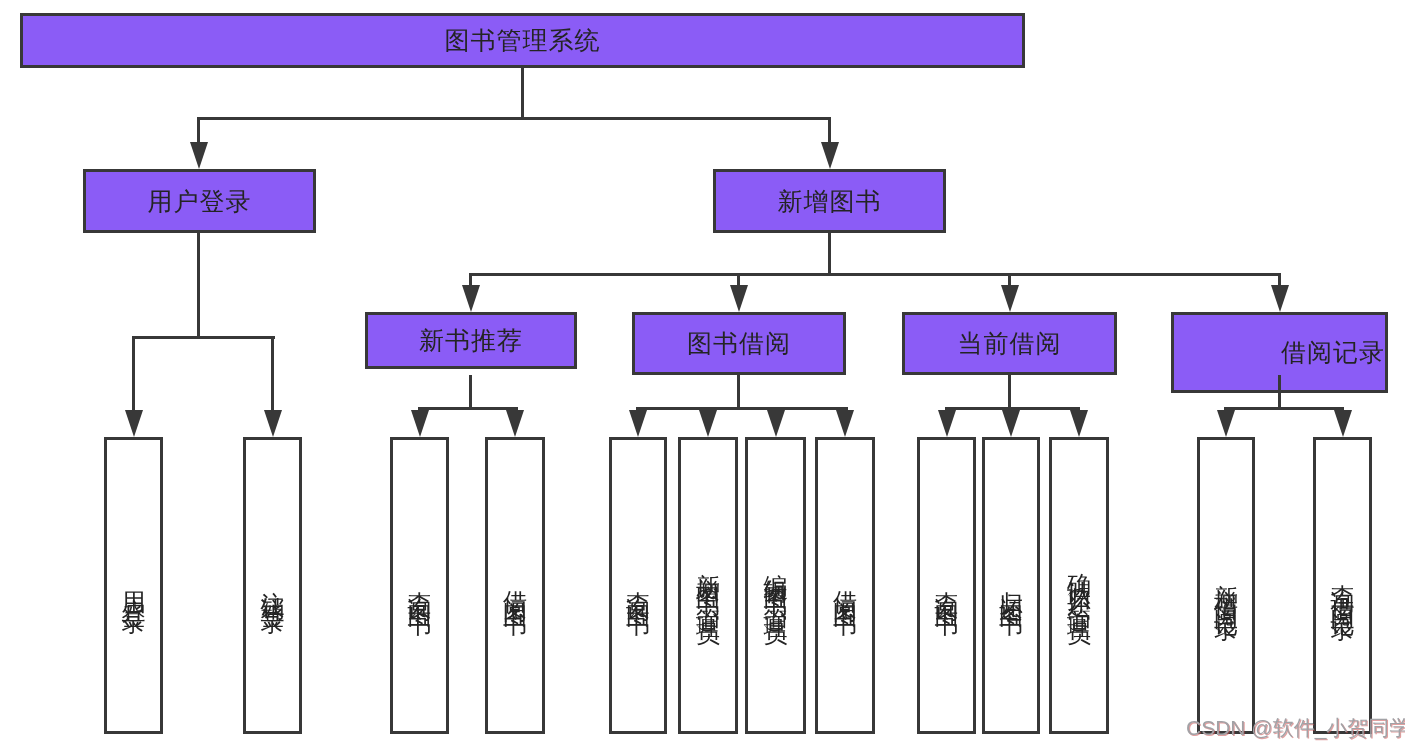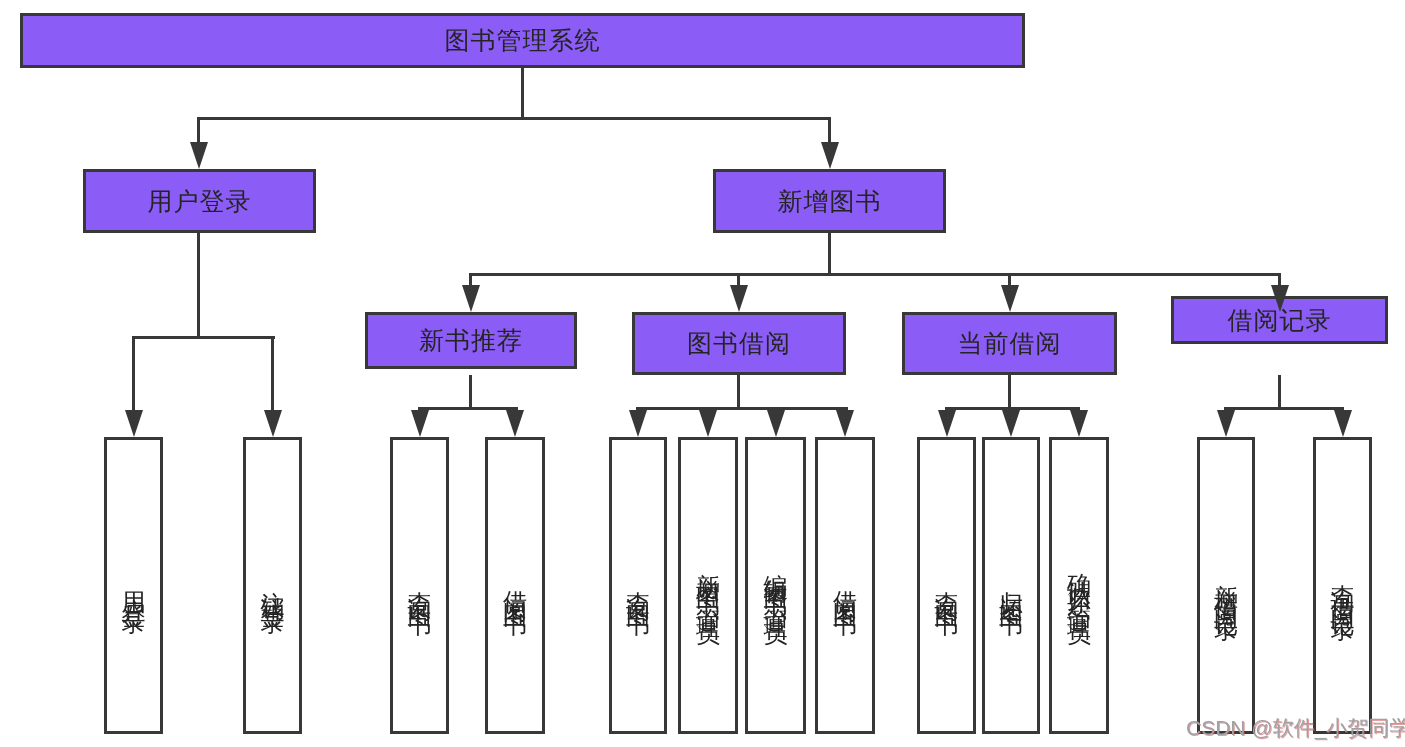--- a/index.html
+++ b/index.html
@@ -58,21 +58,21 @@
   </div>
 
   <div class="hbox" style="left:632px; top:312px; width:214px; height:63px;">
     <span>图书借阅</span>
   </div>
 
   <div class="hbox" style="left:902px; top:312px; width:215px; height:63px;">
     <span>当前借阅</span>
   </div>
 
-  <div class="hbox" style="left:1171px; top:296px; width:217px; height:48px;">
+  <div class="hbox" style="left:1171px; top:312px; width:217px; height:81px;justify-content:flex-end;">
     <span>借阅记录</span>
   </div>
 
   <div class="vbox" style="left:104px; top:437px; width:59px; height:297px;">
     <span class="vtext">用户登录</span>
   </div>
   <div class="vbox" style="left:243px; top:437px; width:59px; height:297px;">
     <span class="vtext">注销登录</span>
   </div>
 

